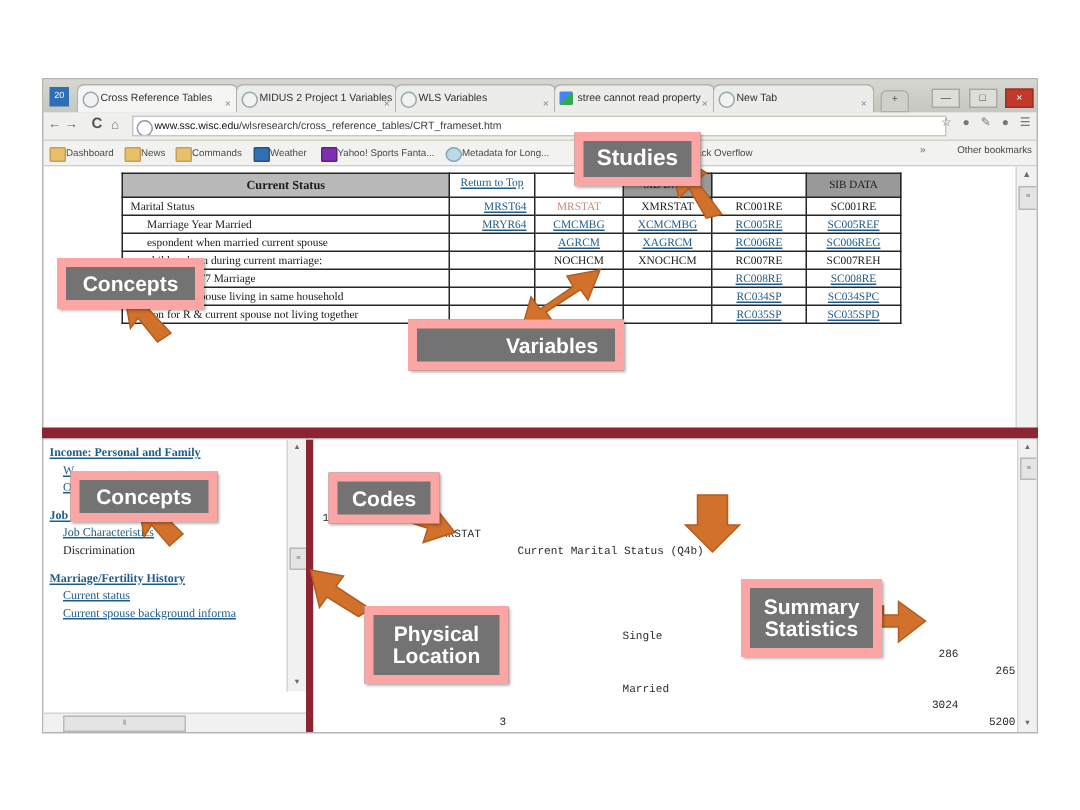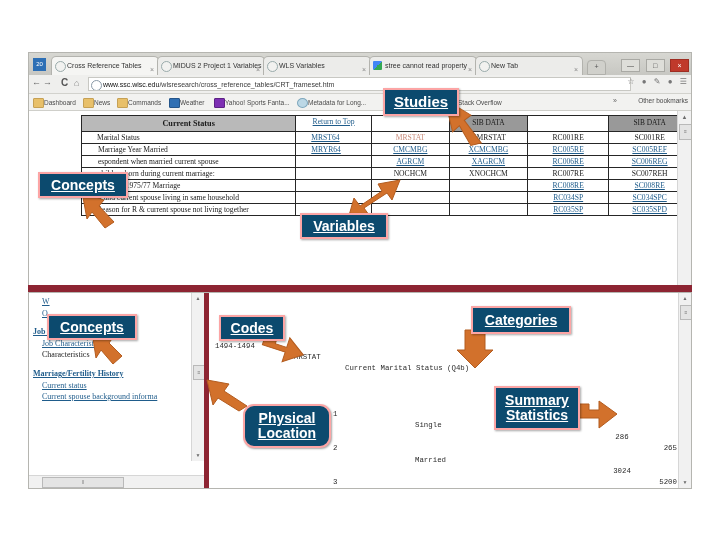--- a/index.html
+++ b/index.html
@@ -112,33 +112,33 @@
     position:absolute;left:1px;top:13px;width:11px;height:14px;
     background:#e4e4e4;border:1px solid #b9b9b9;
     font-size:5px;color:#777;text-align:center;line-height:13px;
   }
 
   table.crt{
     position:absolute;left:52px;top:4px;border-collapse:collapse;
     font-family:"Liberation Serif",serif;font-size:7.6px;color:#1a1a1a;
   }
   table.crt td,table.crt th{
-    border:1px solid #262626;padding:1px 15px;vertical-align:top;
+    border:1px solid #262626;padding:1px 5px;vertical-align:top;
     background:#fff;font-weight:normal;
   }
   table.crt th.hdr{
     background:#b9b9b9;text-align:center;font-weight:bold;font-size:8.2px;
     padding:3px;
   }
   table.crt th.sib{
     background:#999999;text-align:center;font-size:7.4px;
     font-variant:small-caps;padding:2px;
   }
   td.lbl{width:196px;}
-  td.rt{width:46px;text-align:left;}
+  td.rt{width:46px;text-align:right;}
   td.vr{width:48px;text-align:center;}
   td.vr2{width:52px;text-align:center;}
   .lnk{color:#1f5c8b;text-decoration:underline;}
   .lnkp{color:#c98b7a;}
   .indent{padding-left:16px !important;}
 
   
   .redband{
     position:absolute;left:28px;top:285px;width:664px;height:7px;
     background:#8d2432;
@@ -188,36 +188,35 @@
     position:absolute;left:6px;top:2px;right:14px;
     font-family:"Liberation Mono",monospace;font-size:7.4px;
     color:#2b2b2b;line-height:11.4px;white-space:pre;
   }
   .cb-row{position:relative;height:11.4px;}
   .cb-loc{position:absolute;left:0;}
   .cb-name{position:absolute;left:79px;}
   .cb-desc{position:absolute;left:130px;}
   .cb-code{position:absolute;left:118px;}
   .cb-cat{position:absolute;left:200px;}
-  .cb-n1{position:absolute;left:390px;width:34px;text-align:center;}
+  .cb-n1{position:absolute;left:390px;width:34px;text-align:right;}
   .cb-n2{position:absolute;left:428px;width:34px;text-align:right;}
   .rf-vscroll{
     position:absolute;right:0;top:0;width:12px;height:100%;
     background:#f1f1f1;border-left:1px solid #d6d6d6;
   }
 
   
   .callout{
-    position:absolute;background:#0c4a6e;border:2px solid #fca5a5;
+    position:absolute;background:#737373;border:6px solid #fca5a5;
     color:#fff;font-family:"Liberation Sans",sans-serif;
     font-weight:bold;text-align:center;
     box-shadow:1px 1px 2px rgba(0,0,0,.35);
     display:flex;align-items:center;justify-content:center;
     line-height:1.05;
-    text-decoration:underline;
   }
   .arrow{position:absolute;}
   .arrow svg{display:block;overflow:visible;}
 </style>
 </head>
 <body>
 
 <div class="slide">
 
   <div class="browser">
@@ -377,26 +376,27 @@
       </div>
     </div>
   </div>
 
   <div class="redband"></div>
 
   <div class="bottom">
 
     <div class="leftframe">
       <div class="concepts-list">
+        <div class="c-head">Income: Personal and Family</div>
         <div class="c-sub">W</div>
         <div class="c-sub">O</div>
         <div class="c-gap"></div>
         <div class="c-head">Job Characteristics</div>
         <div class="c-sub">Job Characteristics</div>
-        <div class="c-sub plain">Characteristics</div>
+        <div class="c-sub plain">Discrimination</div>
         <div class="c-gap"></div>
         <div class="c-head">Marriage/Fertility History</div>
         <div class="c-sub">Current status</div>
         <div class="c-sub">Current spouse background informa</div>
       </div>
       <div class="lf-vscroll">
         <div class="arw up" style="position:absolute;left:0;top:0;width:12px;height:11px;text-align:center;font-size:5px;color:#6b6b6b;line-height:11px;">▲</div>
         <div style="position:absolute;left:1px;top:72px;width:10px;height:13px;background:#e4e4e4;border:1px solid #b9b9b9;font-size:5px;color:#777;text-align:center;line-height:12px;">≡</div>
         <div class="arw dn" style="position:absolute;left:0;bottom:0;width:12px;height:11px;text-align:center;font-size:5px;color:#6b6b6b;line-height:11px;">▼</div>
       </div>
@@ -472,49 +472,48 @@
       <path d="M4,2 L26,10 L21,16 L36,32 L27,38 L14,22 L9,29 Z" fill="#d2712c" stroke="#b35c1f" stroke-width="1"></path>
     </svg>
   </div>
   <div class="callout" style="left:38px;top:172px;width:86px;height:22px;font-size:14px;">Concepts</div>
 
   <div class="arrow" style="left:342px;top:178px;width:60px;height:44px;">
     <svg width="60" height="44" viewBox="0 0 60 44">
       <path d="M58,2 L36,6 L40,13 L18,28 L12,20 L6,41 L27,37 L22,30 L45,15 L50,22 Z" fill="#d2712c" stroke="#b35c1f" stroke-width="1"></path>
     </svg>
   </div>
-  <div class="callout" style="left:300px;top:213px;width:84px;height:22px;font-size:14px;">Variables</div>
+  <div class="callout" style="left:272px;top:213px;width:84px;height:22px;font-size:14px;padding-left:48px;">Variables</div>
 
   <div class="arrow" style="left:88px;top:330px;width:42px;height:40px;">
     <svg width="42" height="40" viewBox="0 0 42 40">
       <path d="M4,2 L26,6 L21,13 L34,26 L25,34 L13,20 L8,28 Z" fill="#d2712c" stroke="#b35c1f" stroke-width="1"></path>
     </svg>
   </div>
   <div class="callout" style="left:47px;top:314px;width:86px;height:22px;font-size:14px;">Concepts</div>
 
   <div class="arrow" style="left:260px;top:335px;width:46px;height:30px;">
     <svg width="46" height="30" viewBox="0 0 46 30">
       <path d="M2,2 L2,16 L26,16 L26,26 L44,13 L26,1 L26,11 L14,11 L14,2 Z" transform="rotate(18 22 14)" fill="#d2712c" stroke="#b35c1f" stroke-width="1"></path>
     </svg>
   </div>
   <div class="callout" style="left:219px;top:315px;width:62px;height:22px;font-size:14px;">Codes</div>
 
   <div class="arrow" style="left:455px;top:330px;width:40px;height:40px;">
     <svg width="40" height="40" viewBox="0 0 40 40">
       <path d="M10,0 L30,0 L30,20 L38,20 L20,38 L2,20 L10,20 Z" fill="#d2712c" stroke="#b35c1f" stroke-width="1"></path>
     </svg>
   </div>
-  <div class="callout" style="left:471px;top:306px;width:96px;height:24px;font-size:14px;">Categories</div>
 
   <div class="arrow" style="left:205px;top:378px;width:46px;height:34px;">
     <svg width="46" height="34" viewBox="0 0 46 34">
       <path d="M2,2 L24,6 L19,13 L42,28 L34,33 L13,20 L8,27 Z" fill="#d2712c" stroke="#b35c1f" stroke-width="1"></path>
     </svg>
   </div>
-  <div class="callout" style="left:243px;top:404px;width:84px;height:40px;font-size:14px;white-space:pre-line;border-radius:11px;">Physical
+  <div class="callout" style="left:243px;top:404px;width:84px;height:40px;font-size:14px;white-space:pre-line;">Physical
 Location</div>
 
   <div class="arrow" style="left:575px;top:400px;width:44px;height:30px;">
     <svg width="44" height="30" viewBox="0 0 44 30">
       <path d="M2,4 L2,18 L24,18 L24,28 L42,14 L24,1 L24,10 L14,10 L14,4 Z" fill="#d2712c" stroke="#b35c1f" stroke-width="1"></path>
     </svg>
   </div>
   <div class="callout" style="left:494px;top:386px;width:82px;height:40px;font-size:14px;white-space:pre-line;">Summary
 Statistics</div>
 

